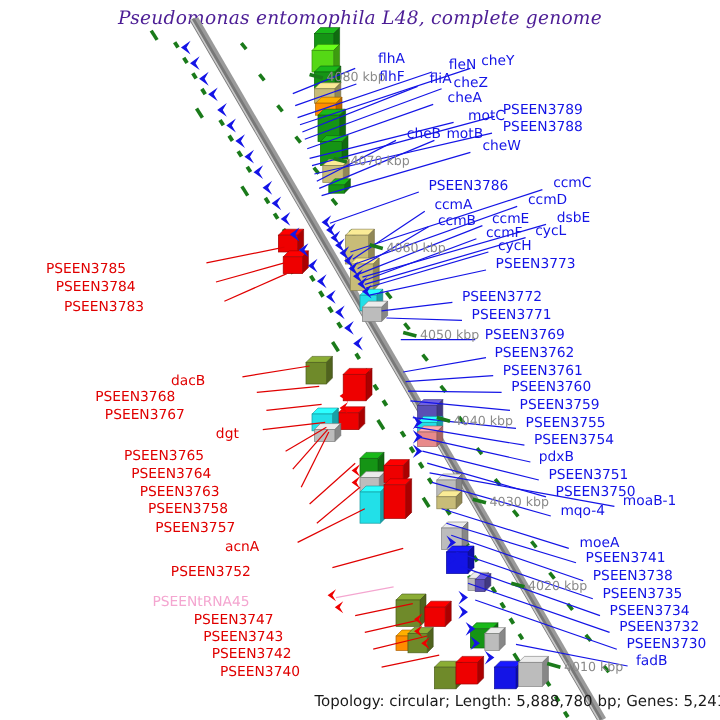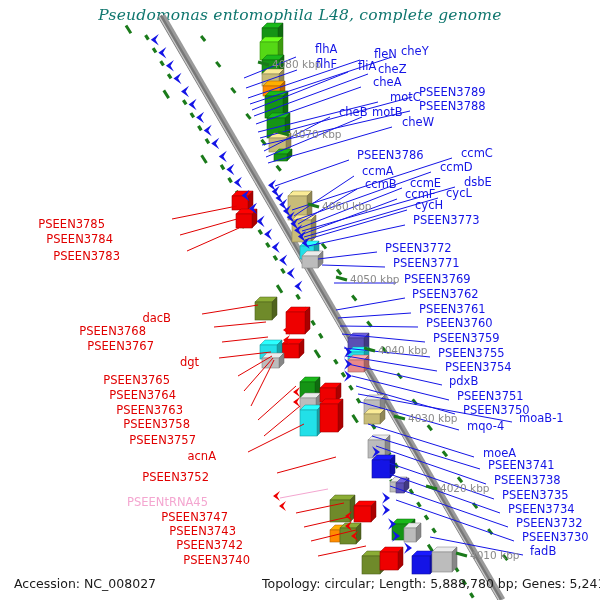--- a/index.html
+++ b/index.html
@@ -14,21 +14,21 @@
   #stage{position:absolute;left:0;top:0;width:600px;height:600px;}
   #svgmap{position:absolute;left:0;top:0;width:600px;height:600px;}
 
   .title{
     position:absolute;
     left:0;top:6px;width:600px;
     text-align:center;
     font-family:"DejaVu Serif","Liberation Serif",serif;
     font-style:italic;
     font-size:15.5px;
-    color:#0f766e;
+    color:#4c1d95;
     letter-spacing:0.2px;
     white-space:nowrap;
   }
   .footer{
     position:absolute;
     bottom:6px;left:0;width:600px;
     height:18px;
     font-size:12.5px;
     color:#1a1a1a;
   }
@@ -559,17 +559,16 @@
         <text x="408" y="419" class="lbl lbl-tick">4030 kbp</text>
         <line x1="426" y1="486" x2="437" y2="489" stroke="#1a7a1a" stroke-width="3"></line>
         <text x="440" y="489" class="lbl lbl-tick">4020 kbp</text>
         <line x1="456" y1="553" x2="467" y2="556" stroke="#1a7a1a" stroke-width="3"></line>
         <text x="470" y="556" class="lbl lbl-tick">4010 kbp</text>
       </g>
 
   </svg>
 
   <div class="footer">
-    <span class="acc">Accession: NC_008027</span>
     <span class="topo">Topology: circular; Length: 5,888,780 bp; Genes: 5,241</span>
   </div>
 
 </div>
 
 </body></html>

